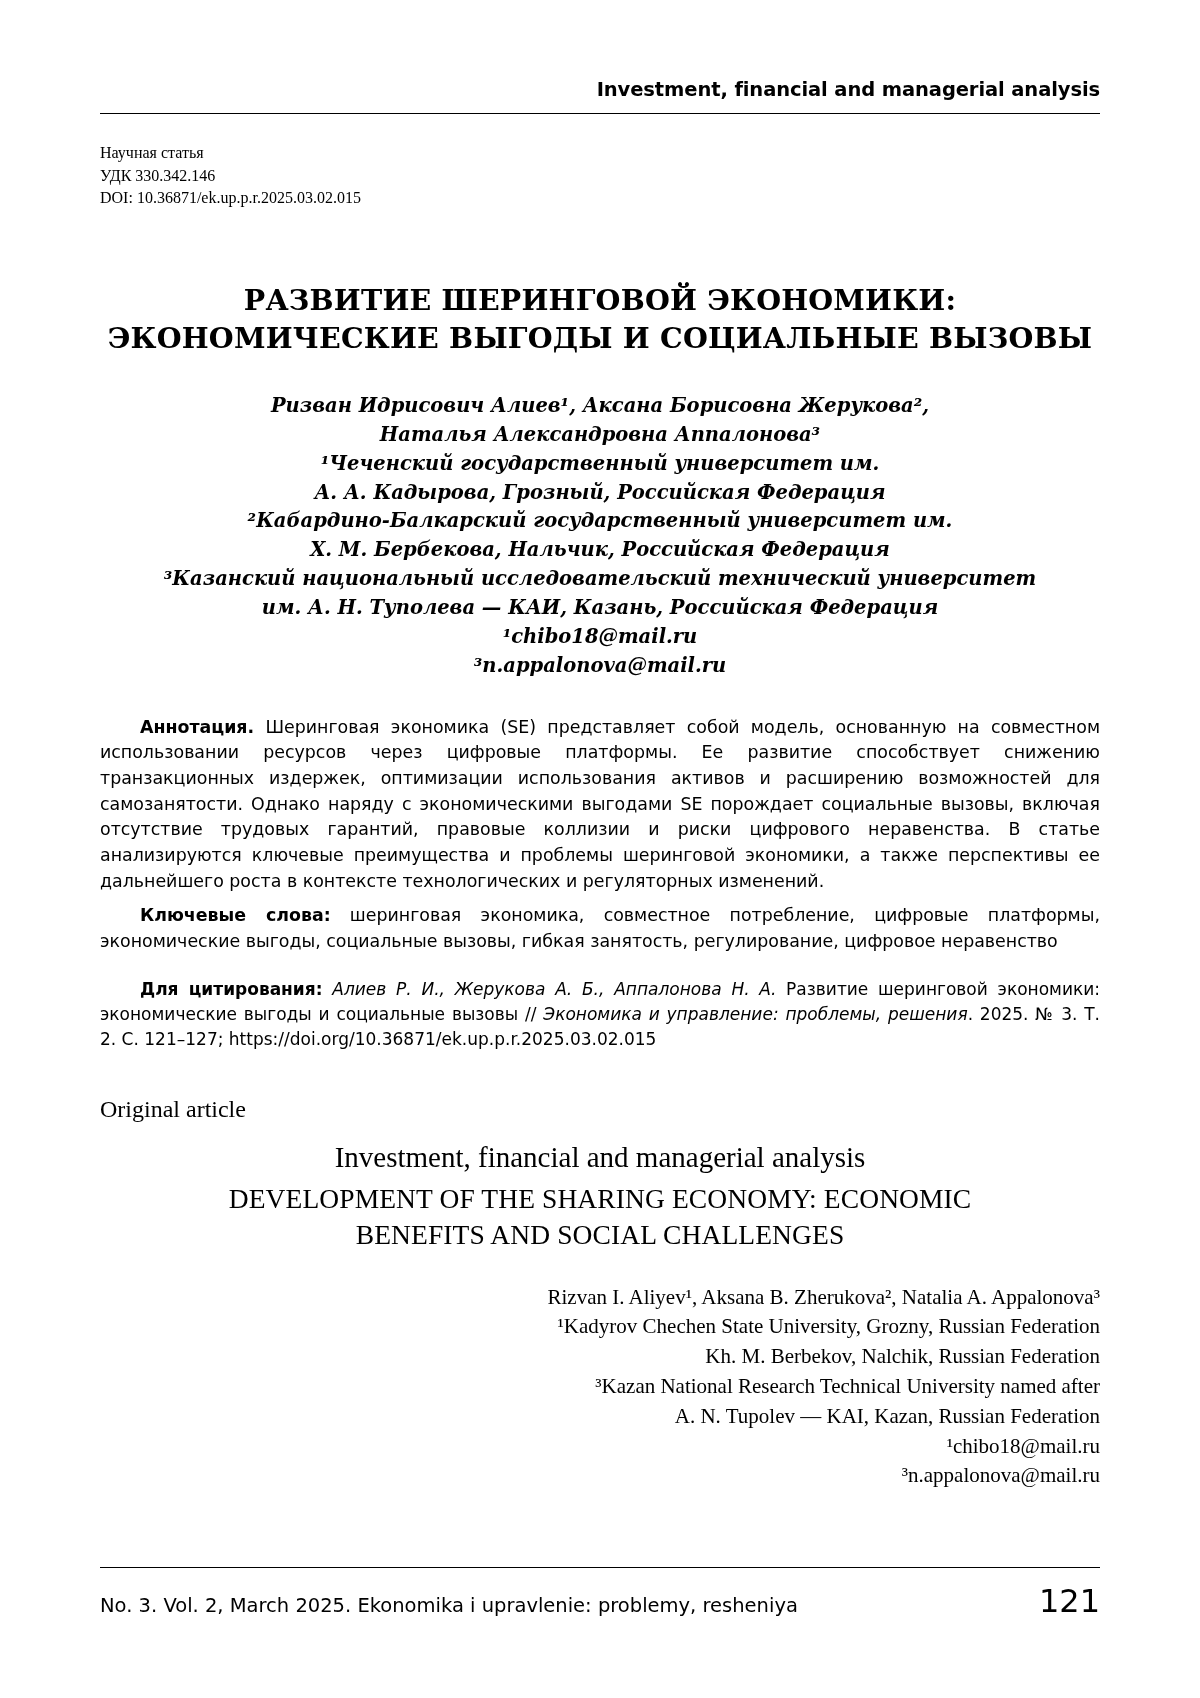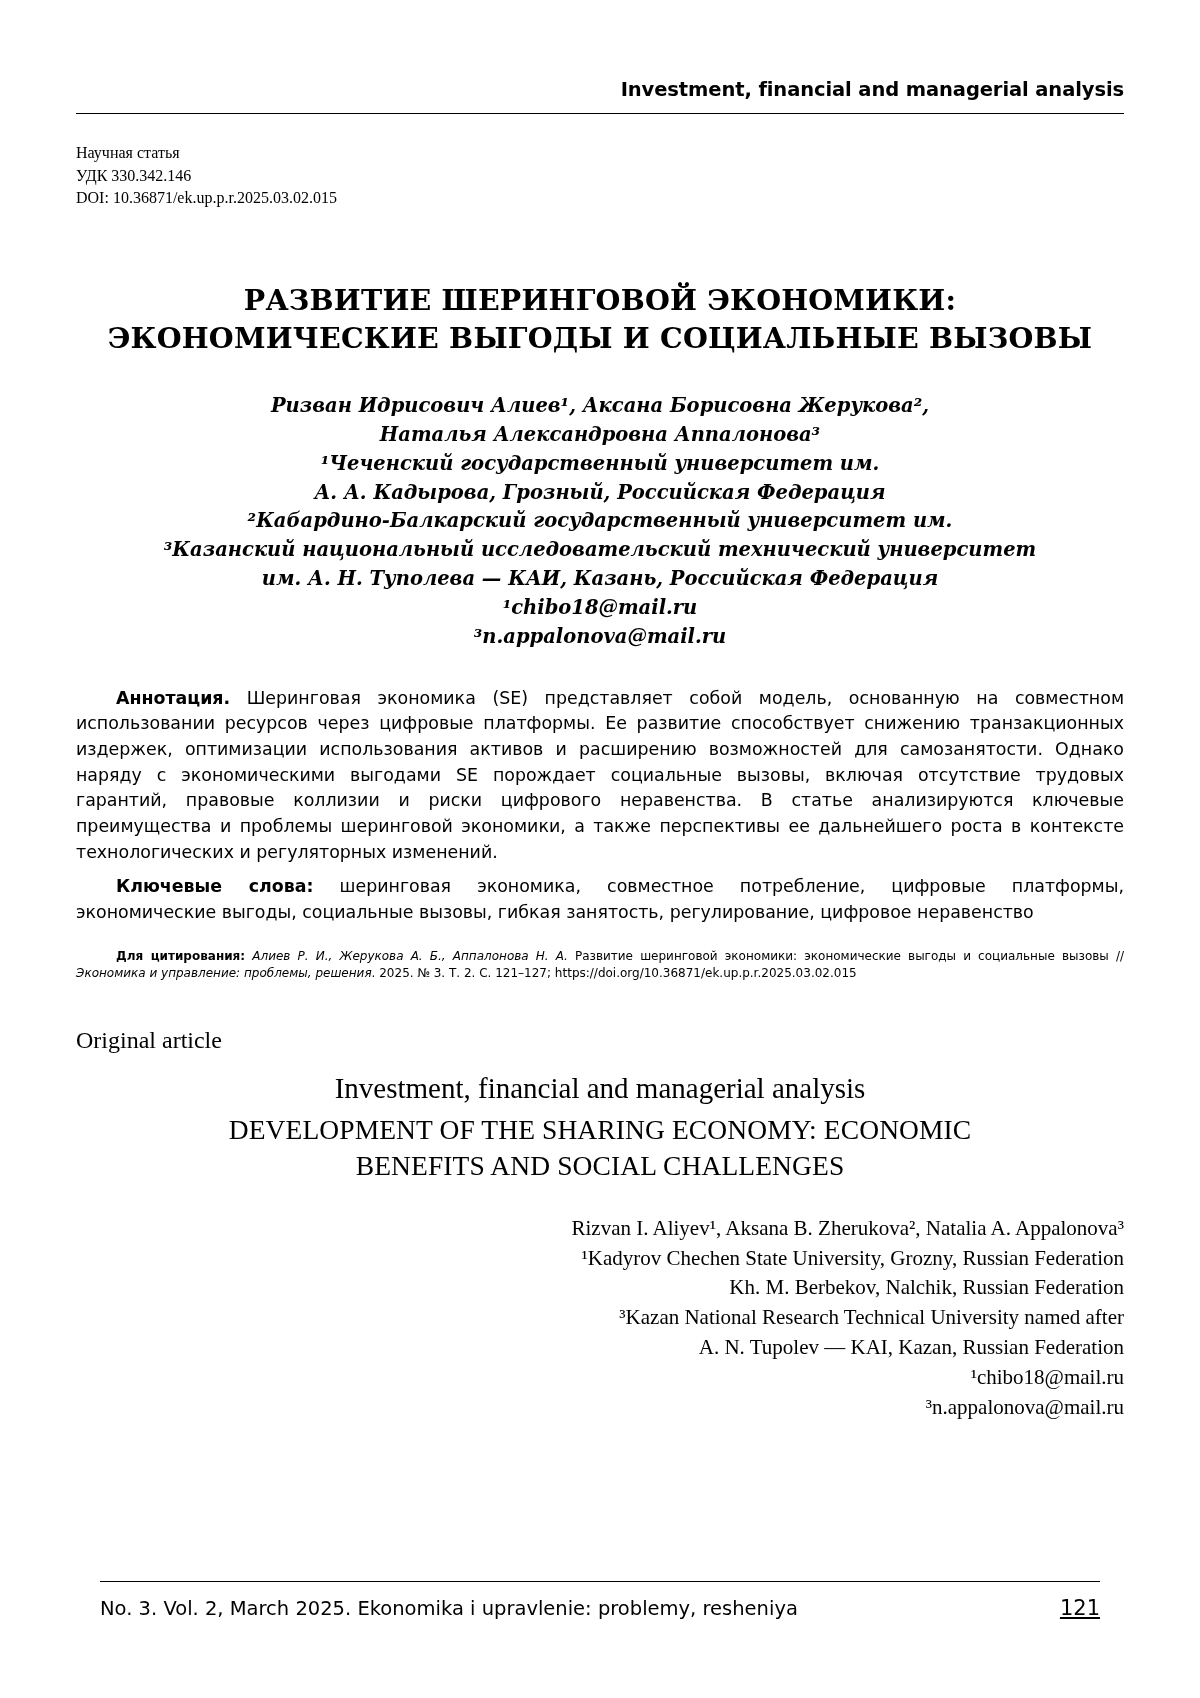--- a/index.html
+++ b/index.html
@@ -15,21 +15,21 @@
     position: relative;
     overflow: hidden;
   }
   .page {
     position: absolute;
     left: 0;
     top: 0;
     width: 1200px;
     height: 1698px;
     box-sizing: border-box;
-    padding: 0 76px;
+    padding: 0 100px;
     border-radius: 29px;
   }
 
   
   .running-head {
     padding-top: 78px;
     text-align: right;
     font-family: "DejaVu Sans", sans-serif;
     font-weight: bold;
     font-size: 19.5px;
@@ -80,21 +80,21 @@
     font-size: 17.4px;
     line-height: 1.475;
     text-align: justify;
   }
   .abstract p { margin: 0; text-indent: 40px; }
   .abstract p + p { margin-top: 9px; }
   .lead { font-weight: bold; }
   .cite-block {
     margin-top: 22px;
     font-family: "DejaVu Sans", sans-serif;
-    font-size: 12px;
+    font-size: 17px;
     line-height: 1.475;
     text-align: justify;
     text-indent: 40px;
   }
   .it { font-style: italic; }
 
   
   .original-article {
     margin-top: 44px;
     font-family: "Liberation Serif", serif;
@@ -136,22 +136,21 @@
   }
   .footer-row {
     display: flex;
     align-items: baseline;
     justify-content: space-between;
     font-family: "DejaVu Sans", sans-serif;
     font-size: 19.5px;
   }
   .page-num {
     font-family: "DejaVu Sans", sans-serif;
-    font-size: 21px;
-    text-decoration: underline;
+    font-size: 32px;
   }
 </style>
 </head>
 <body>
 
 <div class="page">
 
   <div class="running-head">Investment, financial and managerial analysis</div>
   <div class="rule-top"></div>
 
@@ -162,20 +161,21 @@
   </div>
 
   <div class="title-ru">РАЗВИТИЕ ШЕРИНГОВОЙ ЭКОНОМИКИ: ЭКОНОМИЧЕСКИЕ ВЫГОДЫ И СОЦИАЛЬНЫЕ ВЫЗОВЫ</div>
 
   <div class="authors-ru">
     <div class="em">Ризван Идрисович Алиев¹, Аксана Борисовна Жерукова²,</div>
     <div class="em">Наталья Александровна Аппалонова³</div>
     <div class="em">¹Чеченский государственный университет им.</div>
     <div class="em">А. А. Кадырова, Грозный, Российская Федерация</div>
     <div class="em">²Кабардино-Балкарский государственный университет им.</div>
+    <div class="em">Х. М. Бербекова, Нальчик, Российская Федерация</div>
     <div class="em">³Казанский национальный исследовательский технический университет</div>
     <div class="em">им. А. Н. Туполева — КАИ, Казань, Российская Федерация</div>
     <div class="em">¹chibo18@mail.ru</div>
     <div class="em">³n.appalonova@mail.ru</div>
   </div>
 
   <div class="abstract">
     <p><span class="lead">Аннотация.</span> <span>Шеринговая экономика (SE) представляет собой модель, основанную на совместном использовании ресурсов через цифровые платформы. Ее развитие способствует снижению транзакционных издержек, оптимизации использования активов и расширению возможностей для самозанятости. Однако наряду с экономическими выгодами SE порождает социальные вызовы, включая отсутствие трудовых гарантий, правовые коллизии и риски цифрового неравенства. В статье анализируются ключевые преимущества и проблемы шеринговой экономики, а также перспективы ее дальнейшего роста в контексте технологических и регуляторных изменений.</span></p>
     <p><span class="lead">Ключевые слова:</span> <span>шеринговая экономика, совместное потребление, цифровые платформы, экономические выгоды, социальные вызовы, гибкая занятость, регулирование, цифровое неравенство</span></p>
   </div>

